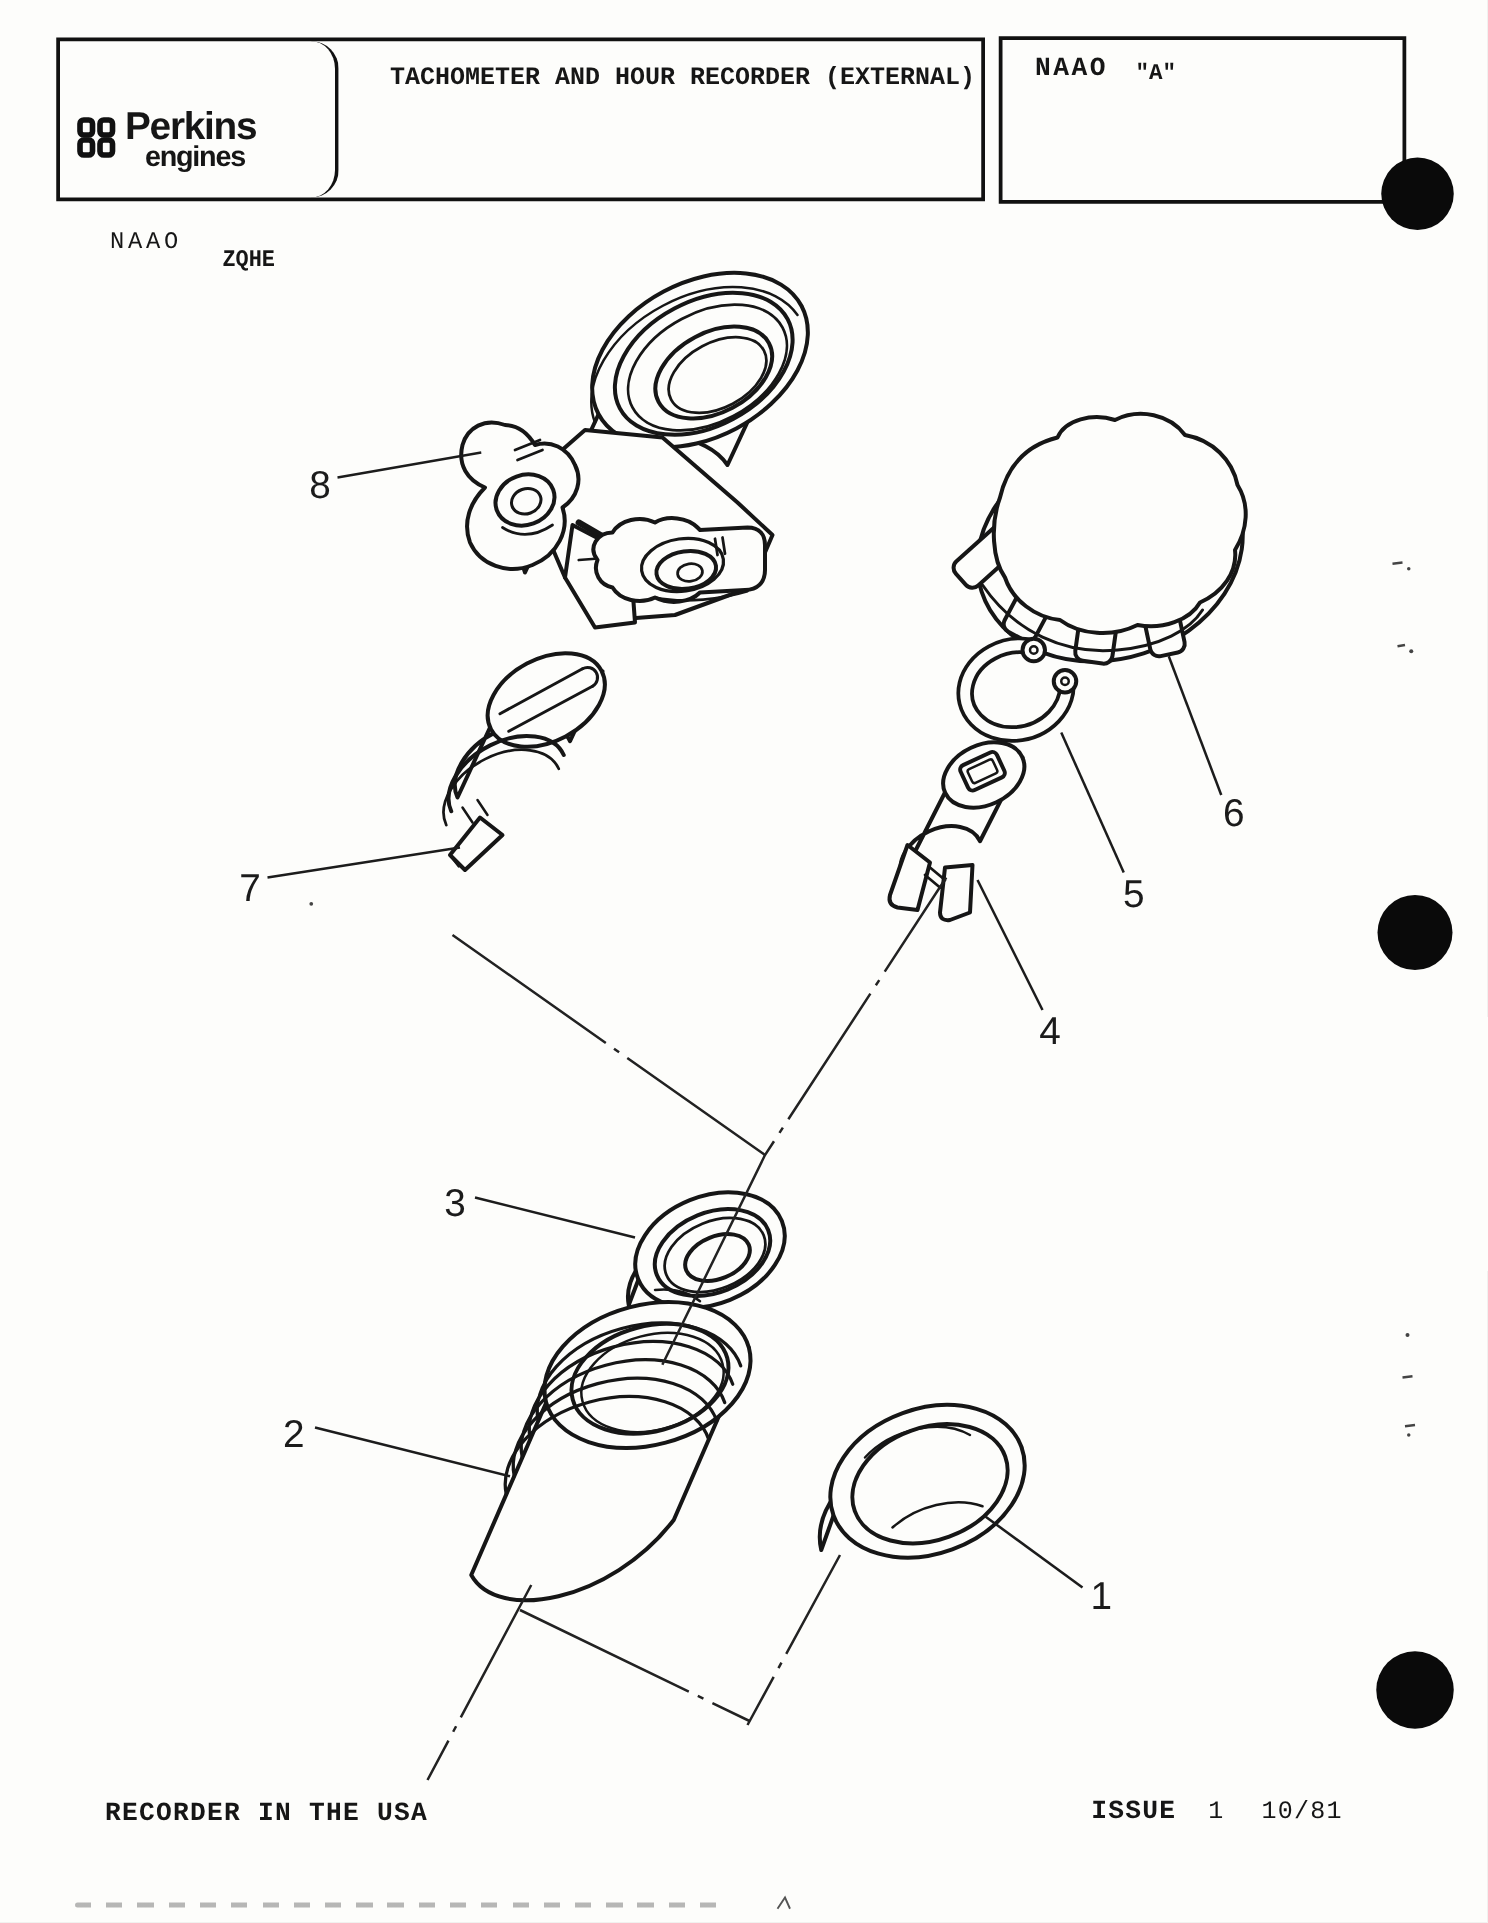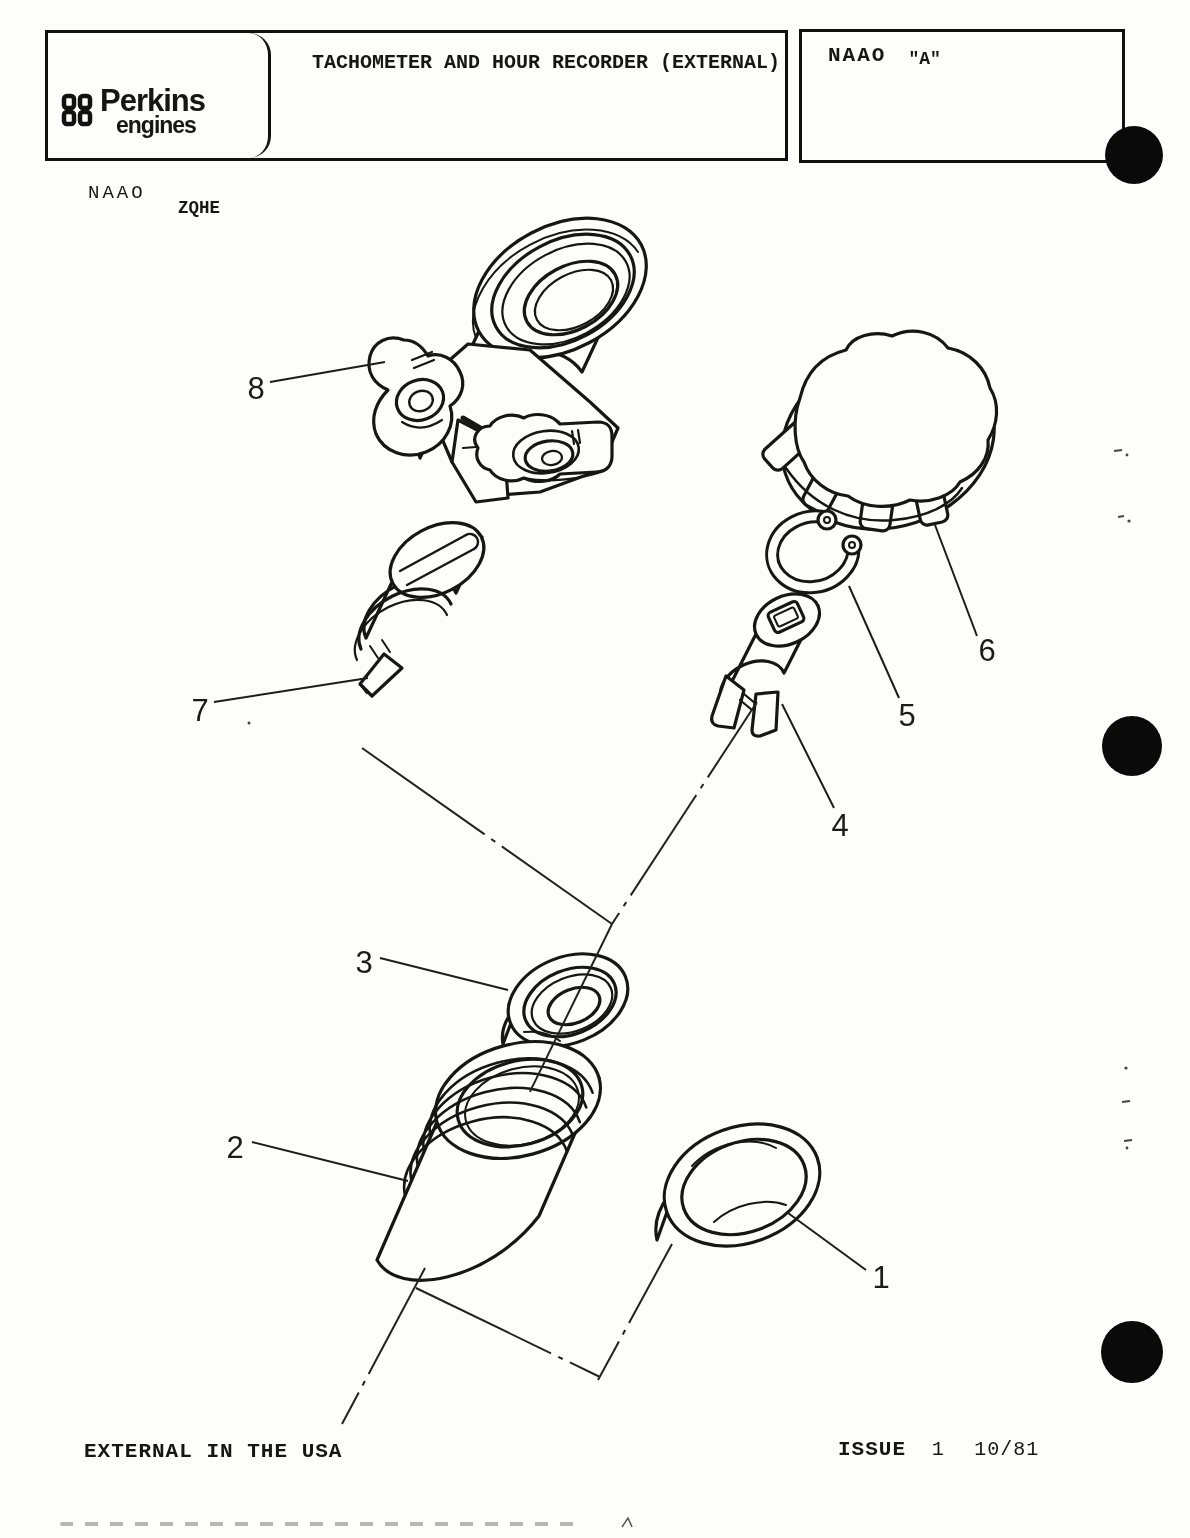--- a/index.html
+++ b/index.html
@@ -27,21 +27,21 @@
     left:799px;top:29px;width:320px;height:128px;
     border:3px solid #111;background:#fdfdfb;
   }
   .plate-inner{padding:12px 0 0 26px;font-size:21px;font-weight:700;letter-spacing:2px;}
   .plate-value{font-size:18px;font-weight:600;position:relative;top:3px;margin-left:22px;letter-spacing:0;}
   
   .code-naao{left:72px;top:182px;font-size:19px;font-weight:400;letter-spacing:3px;margin-left:16px;}
   .code-zqhe{left:178px;top:197px;font-size:19px;font-weight:600;letter-spacing:0px;transform:scaleX(.92);transform-origin:left;}
   
   .footer-left{left:84px;top:1440px;font-size:21px;font-weight:700;letter-spacing:1px;}
-  .footer-right{left:838px;top:1438px;font-size:21px;letter-spacing:1px;}
+  .footer-right{left:873px;top:1438px;font-size:21px;letter-spacing:1px;}
   .footer-right .lab{font-weight:700;}
   .footer-right .num{font-size:20px;margin-left:12px;}
   .footer-right .date{font-size:20px;margin-left:16px;}
   
   .callout{
     font-family:"Liberation Sans",sans-serif;
     font-size:31px;font-weight:400;color:#1b1b1b;
     transform:translate(-50%,-50%);
     line-height:1;
   }
@@ -265,21 +265,21 @@
 
   <div class="abs callout co-1">1</div>
   <div class="abs callout co-2">2</div>
   <div class="abs callout co-3">3</div>
   <div class="abs callout co-4">4</div>
   <div class="abs callout co-5">5</div>
   <div class="abs callout co-6">6</div>
   <div class="abs callout co-7">7</div>
   <div class="abs callout co-8">8</div>
 
-  <div class="abs footer-left">EXTERNAL IN THE USA</div>
+  <div class="abs footer-left">RECORDER IN THE USA</div>
   <div class="abs footer-right">
     <span class="lab">ISSUE</span>
     <span class="num">1</span>
     <span class="date">10/81</span>
   </div>
 
   <div class="abs smudge"></div>
 </div>
 
 </body></html>

